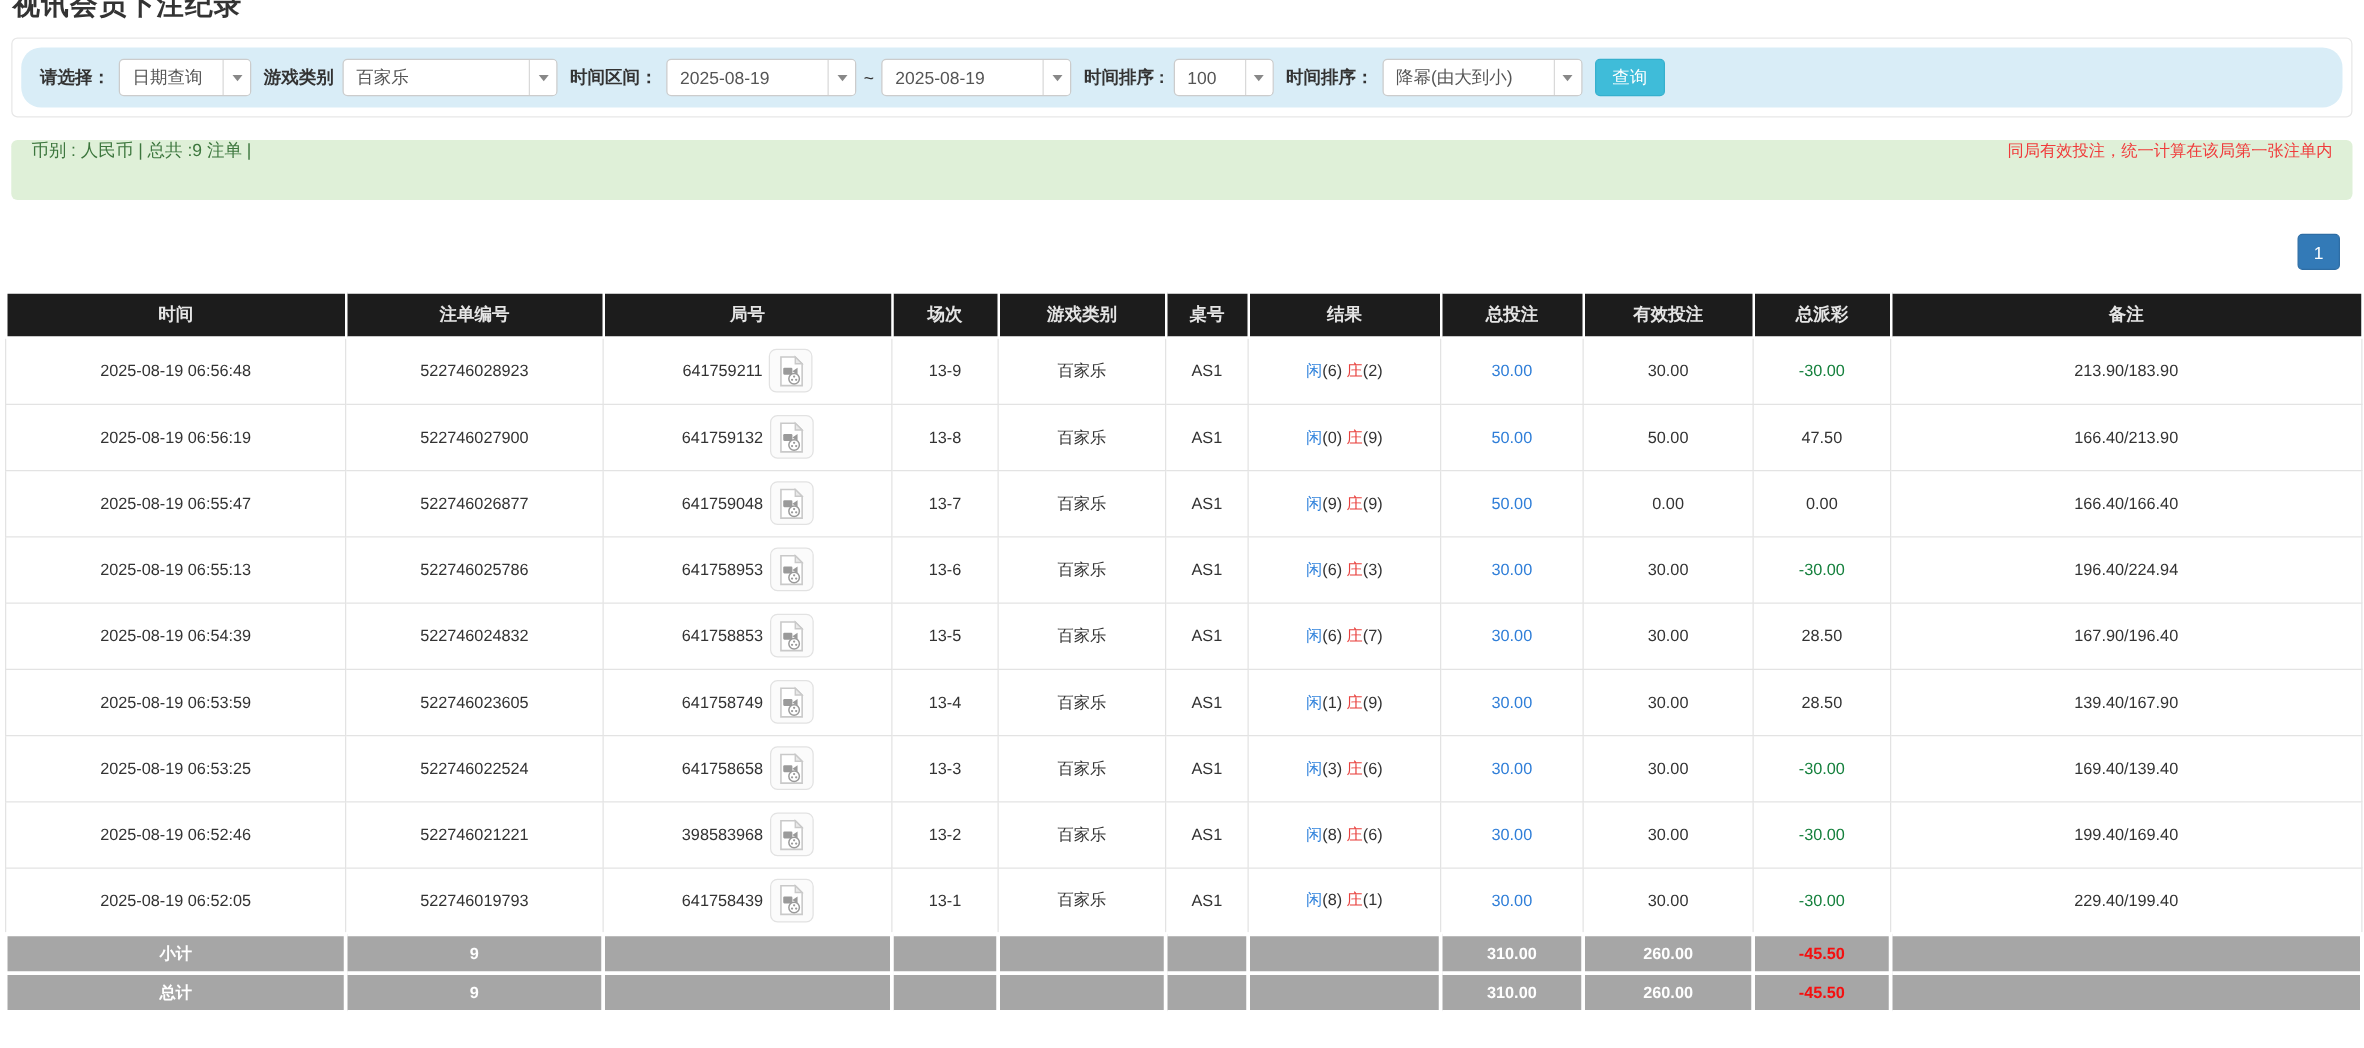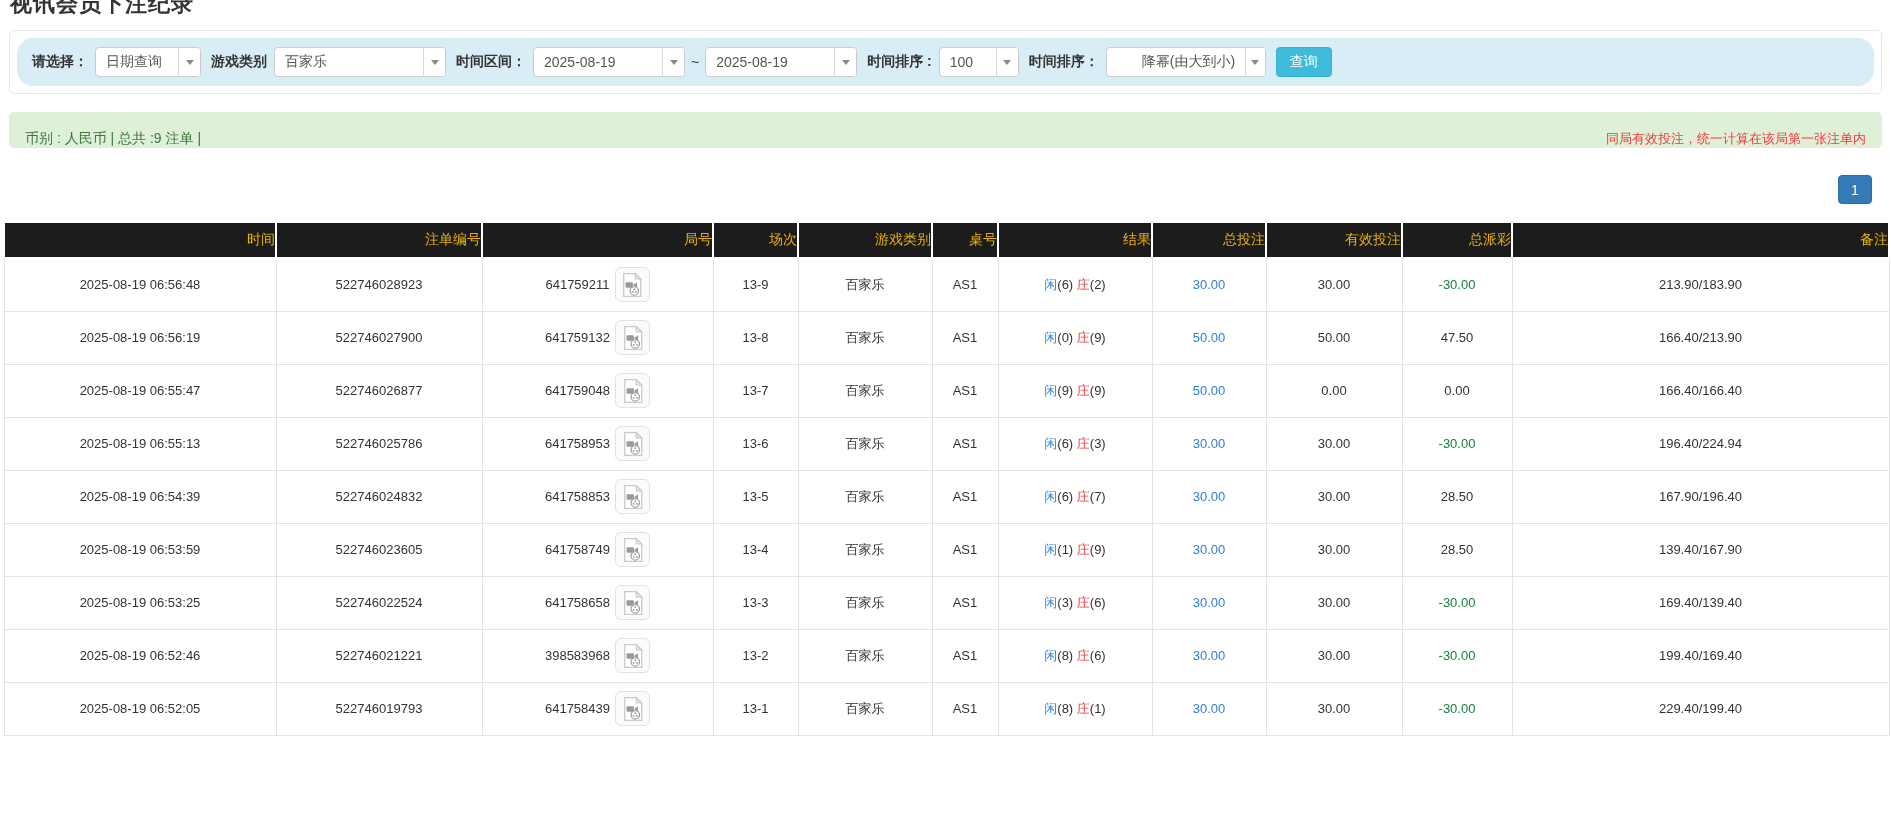--- a/index.html
+++ b/index.html
@@ -17,33 +17,33 @@
   .f-label:first-child { margin-left:2px; }
   .combo { background:#fff; border:1px solid #ccc; border-radius:4px; height:30px; display:flex; align-items:stretch; overflow:hidden; }
   .combo .val { flex:1; display:flex; align-items:center; padding:0 10px; font-size:14px; color:#555; white-space:nowrap; }
   .combo .arrow { width:22px; border-left:1px solid #d9d9d9; display:flex; align-items:center; justify-content:center; background:#fff; }
   .combo .arrow i { width:0; height:0; border-left:4px solid transparent; border-right:4px solid transparent; border-top:5px solid #888; }
   .tilde { font-size:14px; color:#333; margin:0 6px; }
   .btn-search { margin-left:10px; height:30px; padding:0 13px; background:#3fbcd9; color:#fff; border:1px solid #35b0cd;
     border-radius:4px; font-size:14px; cursor:pointer; font-family:inherit; }
 
   
-  .summary-bar { margin:18px 9px 0 9px; background:#dff0d8; border-radius:5px; height:36px;
-    display:flex; align-items:flex-end; justify-content:space-between; padding:0 16px; }
+  .summary-bar { margin:18px 9px 0 9px; background:#dff0d8; border-radius:5px; height:48px;
+    display:flex; align-items:flex-start; justify-content:space-between; padding:0 16px; }
   .summary-left { font-size:14px; color:#3c763d; }
   .summary-note { font-size:13px; color:#f03b3b; }
 
   
   .pagination { margin:27px 19px 0 0; display:flex; justify-content:flex-end; }
   .page-btn { min-width:34px; height:29px; background:#337ab7; border:1px solid #2e6da4; border-radius:4px;
     color:#fff; font-size:14px; cursor:pointer; font-family:inherit; }
 
   
   table { border-collapse:collapse; table-layout:fixed; width:1885px; margin:17px 0 0 3px; }
-  th { background:#1c1c1c; color:#eab308; font-size:14px; font-weight:400; height:36px; border:2px solid #fff; text-align:right; }
+  th { background:#1c1c1c; color:#e5e5e5; font-size:14px; font-weight:700; height:36px; border:2px solid #fff; text-align:center; }
   tbody td { height:53px; border:1px solid #e3e3e3; font-size:13px; color:#333; text-align:center; background:#fff; }
   .res-p { color:#3183dc; }
   .res-b { color:#e8403d; }
   .neg { color:#15803d; }
   .bet-link { color:#2f7ed8; text-decoration:none; cursor:pointer; }
   .round-wrap { display:inline-flex; align-items:center; gap:5px;justify-content:flex-end; }
   .video-btn { width:35px; height:35px; border:1px solid #e2e2e2; border-radius:6px; background:#fbfbfb;
     display:inline-flex; align-items:center; justify-content:center; cursor:pointer; padding:0; }
   tr.foot td { background:#a6a6a6; color:#fff; font-weight:700; height:31px; border:3px solid #fff; font-size:13px; text-align:center; }
   tr.foot td.neg { color:#f50f0f; }
@@ -90,21 +90,21 @@
 
     <span class="f-label">时间排序 :</span>
     <div class="combo" style="width:80px;">
       <span class="val">100</span>
       <span class="arrow">
           <i></i>
         </span>
     </div>
 
     <span class="f-label">时间排序：</span>
-    <div class="combo" style="width:160px;padding-left:25px;">
+    <div class="combo" style="width:160px;">
       <span class="val">降幂(由大到小)</span>
       <span class="arrow">
           <i></i>
         </span>
     </div>
 
     <button class="btn-search">查询</button>
   </div>
 </div>
 
@@ -385,14 +385,40 @@
         <td>百家乐</td>
         <td>AS1</td>
         <td><span class="res-p">闲</span>(8) <span class="res-b">庄</span>(1)</td>
         <td><a class="bet-link">30.00</a></td>
         <td>30.00</td>
         <td><span class="neg">-30.00</span></td>
         <td>229.40/199.40</td>
       </tr>
     </tbody>
   <tbody>
+    <tr class="foot">
+      <td>小计</td>
+      <td>9</td>
+      <td></td>
+        <td></td>
+        <td></td>
+      <td></td>
+        <td></td>
+      <td>310.00</td>
+      <td>260.00</td>
+      <td class="neg">-45.50</td>
+      <td></td>
+    </tr>
+    <tr class="foot">
+      <td>总计</td>
+      <td>9</td>
+      <td></td>
+        <td></td>
+        <td></td>
+      <td></td>
+        <td></td>
+      <td>310.00</td>
+      <td>260.00</td>
+      <td class="neg">-45.50</td>
+      <td></td>
+    </tr>
   </tbody>
 </table>
 
 </body></html>

